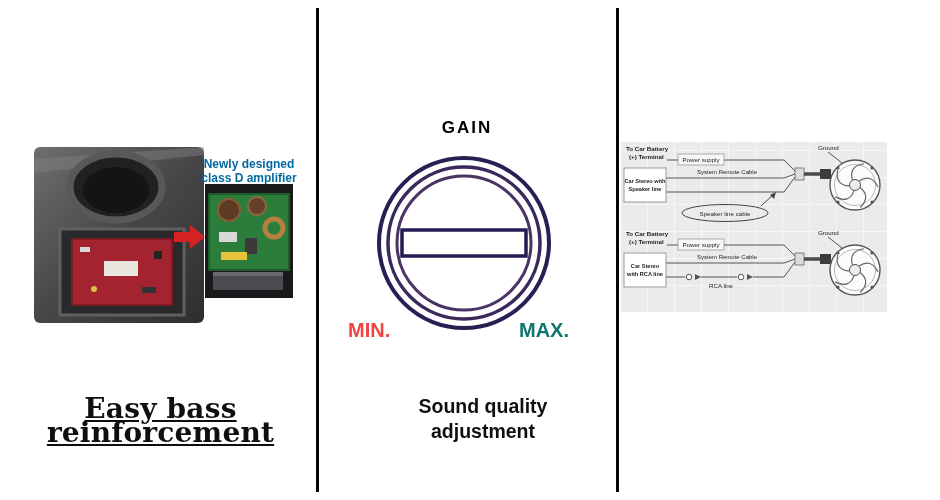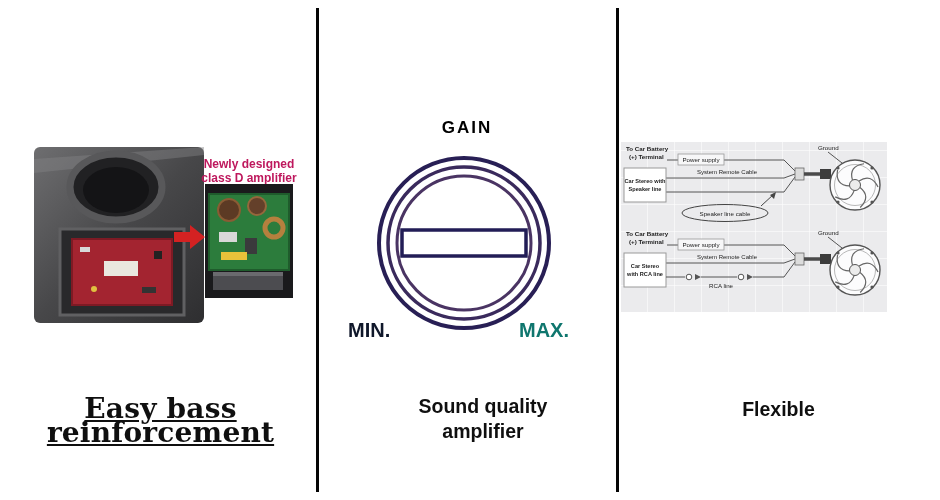--- a/index.html
+++ b/index.html
@@ -15,27 +15,27 @@
   .caption-left  { left:2px;   width:317px; top:397px; font-family:"DejaVu Serif", serif;
                    font-size:28px; line-height:24px; letter-spacing:0.2px;text-decoration:underline; }
   .caption-mid   { left:317px; width:300px; top:394px; font-size:19.5px; line-height:25px;padding-left:32px; }
   .caption-right { left:617px; width:323px; top:397px; font-size:19.5px; line-height:25px; }
 
   
   .sub-photo  { position:absolute; left:34px;  top:147px; }
   .pcb-photo  { position:absolute; left:205px; top:184px; }
   .red-arrow  { position:absolute; left:174px; top:224px; }
   .annotation { position:absolute; left:196px; top:157px; width:106px; text-align:center;
-                font-size:12px; line-height:14px; font-weight:700; color:#be185d; }
+                font-size:12px; line-height:14px; font-weight:700; color:#0369a1; }
 
   
   .gain-label { position:absolute; left:317px; width:300px; top:118px; text-align:center;
                 font-weight:700; font-size:17px; letter-spacing:2px; color:#000000; }
   .knob-svg   { position:absolute; left:374px; top:153px; }
-  .min-label  { position:absolute; left:348px; top:319px; font-size:20px; font-weight:700; color:#0f172a; }
+  .min-label  { position:absolute; left:348px; top:319px; font-size:20px; font-weight:700; color:#ef4444; }
   .max-label  { position:absolute; left:519px; top:319px; font-size:20px; font-weight:700; color:#0f766e; }
 
   
   .diagram { position:absolute; left:621px; top:142px; width:266px; height:170px;
              background:
                repeating-linear-gradient(0deg,  transparent 0 26px, rgba(255,255,255,.55) 26px 27px),
                repeating-linear-gradient(90deg, transparent 0 26px, rgba(255,255,255,.55) 26px 27px),
                #ebebed; }
   .diagram svg { display:block; }
   .diagram text { font-family:"Liberation Sans", sans-serif; fill:#1c1c1c; }
@@ -109,21 +109,21 @@
       <circle cx="90" cy="90" r="76" fill="none" stroke="#3a2a5c" stroke-width="3.5"></circle>
       <circle cx="90" cy="90" r="67" fill="none" stroke="#4a3463" stroke-width="3"></circle>
       <rect x="28" y="77" width="124" height="26" fill="#ffffff" stroke="#221d56" stroke-width="3.5"></rect>
     </svg>
 
     <span class="min-label">MIN.</span>
     <span class="max-label">MAX.</span>
 
     <div class="caption caption-mid">
       <div>Sound quality</div>
-      <div>amplifier</div>
+      <div>adjustment</div>
     </div>
   </section>
 
   <div class="divider" id="divider-2"></div>
 
   <section>
 
     <div class="diagram">
 
       <svg width="266" height="85" viewBox="0 0 266 85">
@@ -227,17 +227,16 @@
           <circle cx="234" cy="43" r="5.5" fill="#ececec" stroke="#555" stroke-width="1"></circle>
           <circle cx="217" cy="26" r="1.6" fill="#555"></circle>
           <circle cx="251" cy="26" r="1.6" fill="#555"></circle>
           <circle cx="217" cy="60" r="1.6" fill="#555"></circle>
           <circle cx="251" cy="60" r="1.6" fill="#555"></circle>
         </g>
       </svg>
     </div>
 
     <div class="caption caption-right">
-      <div>Flexible</div>
     </div>
   </section>
 
 </div>
 
 </body></html>

